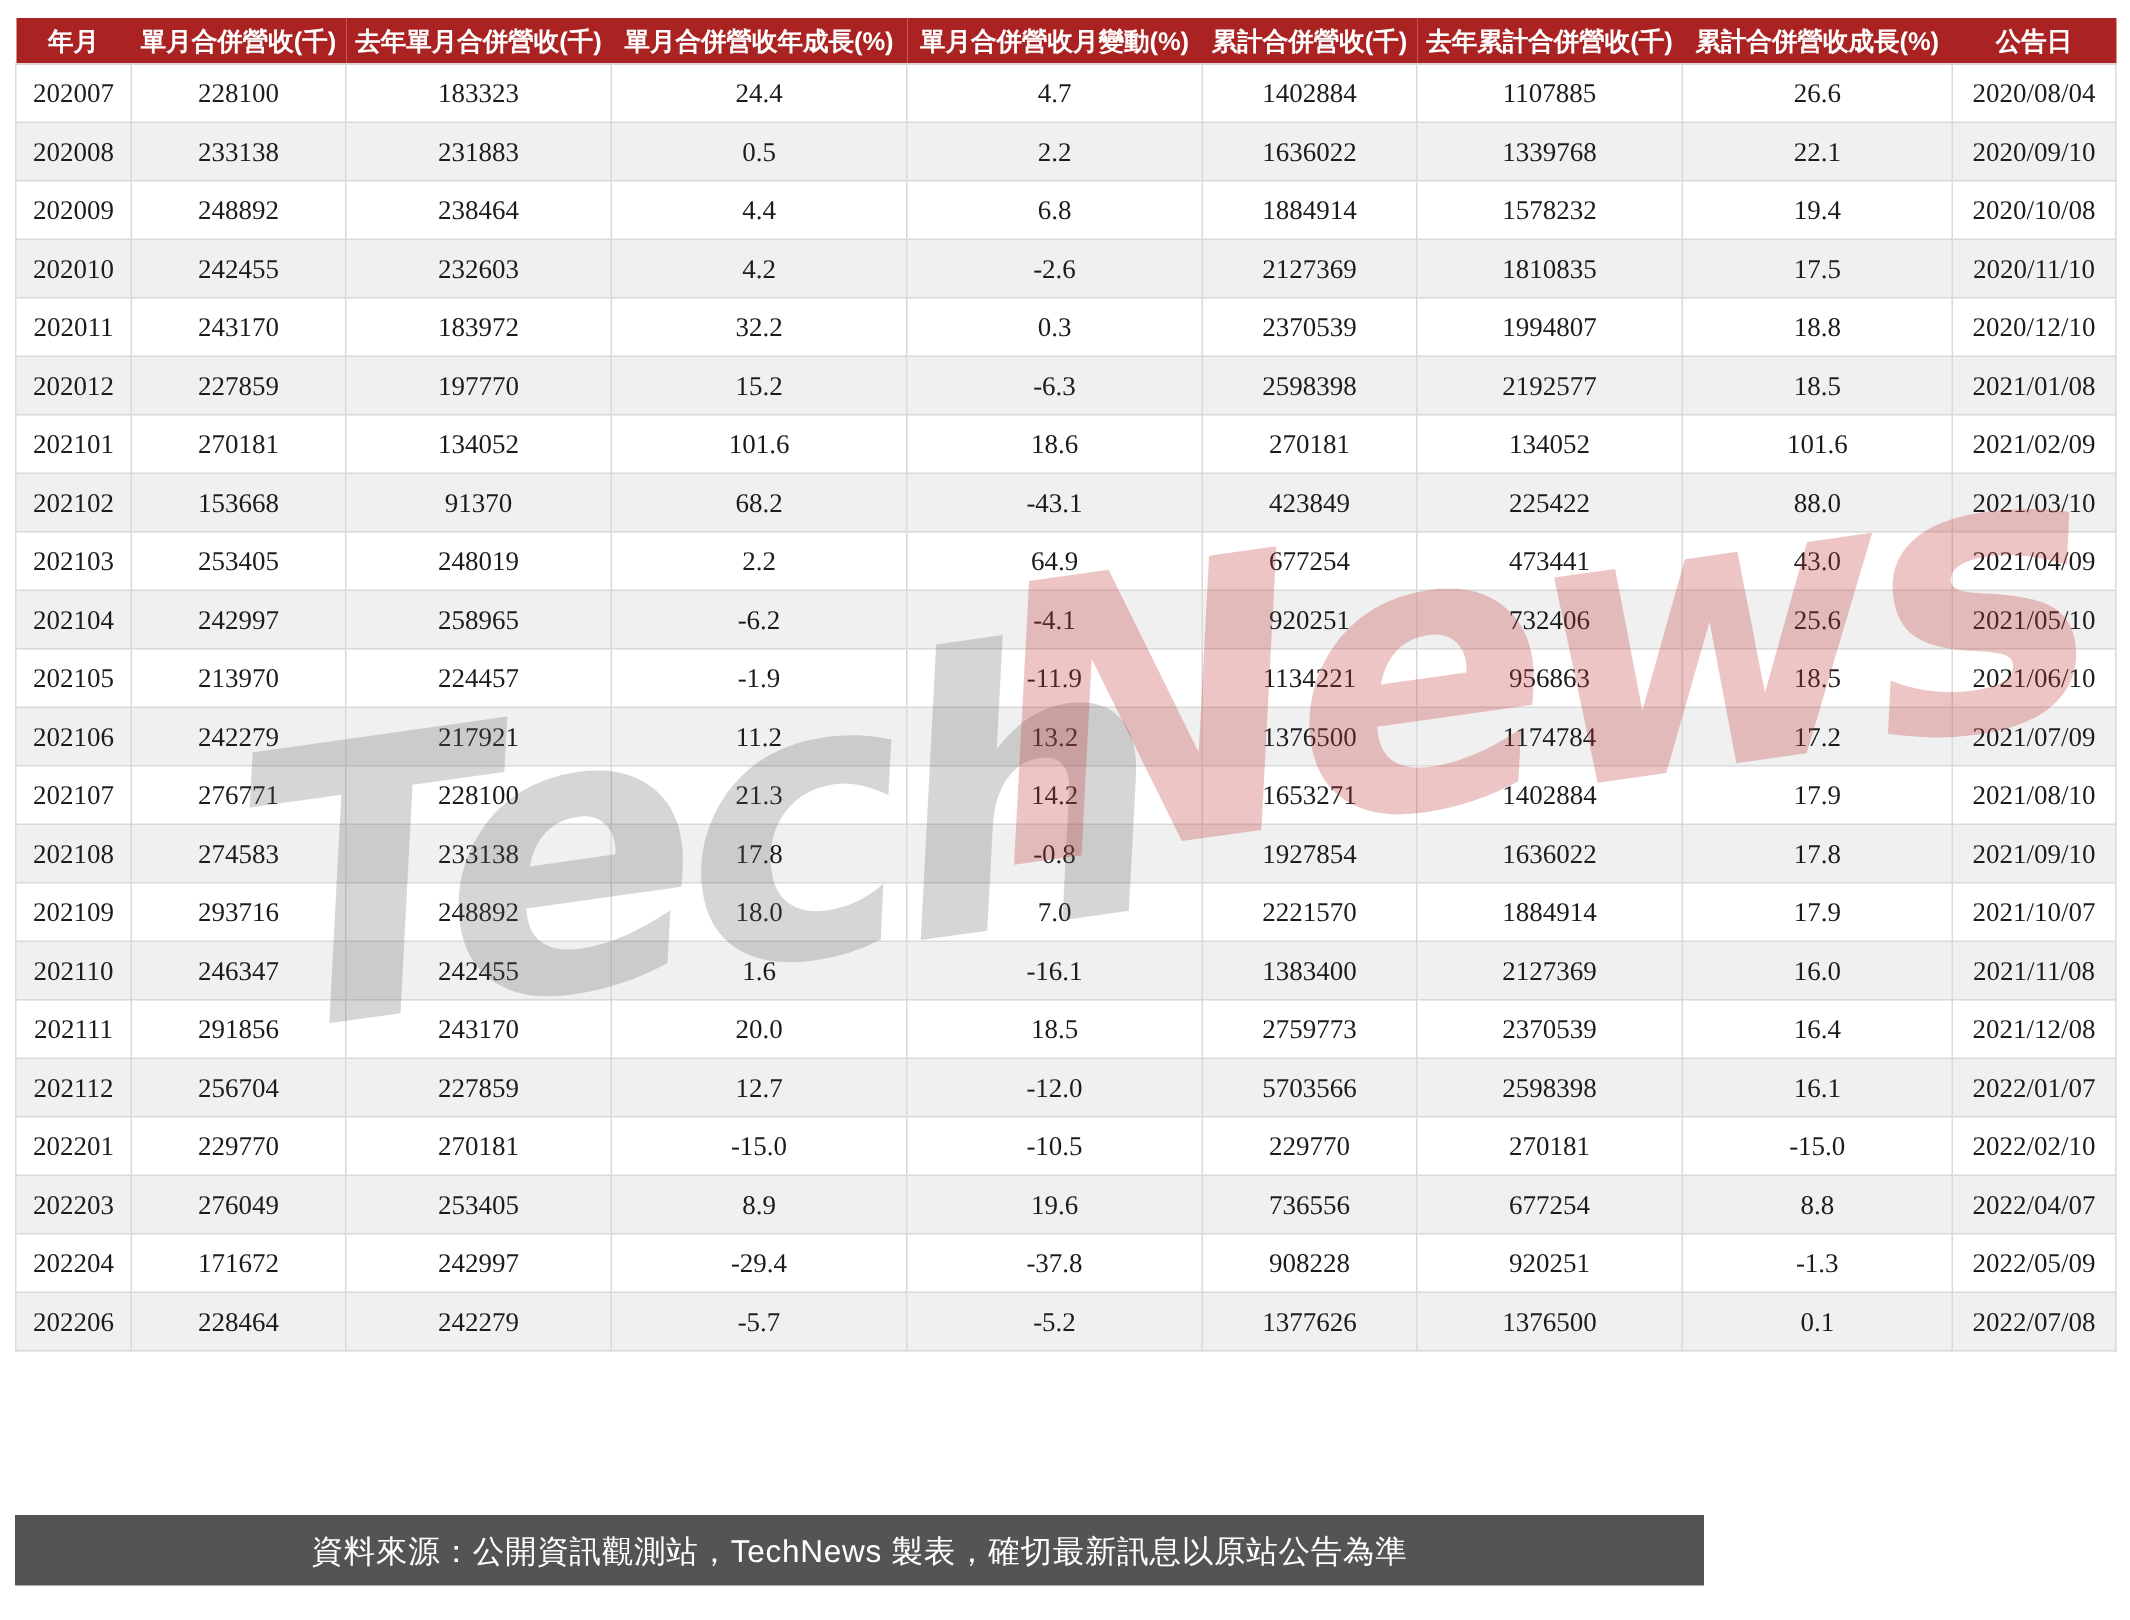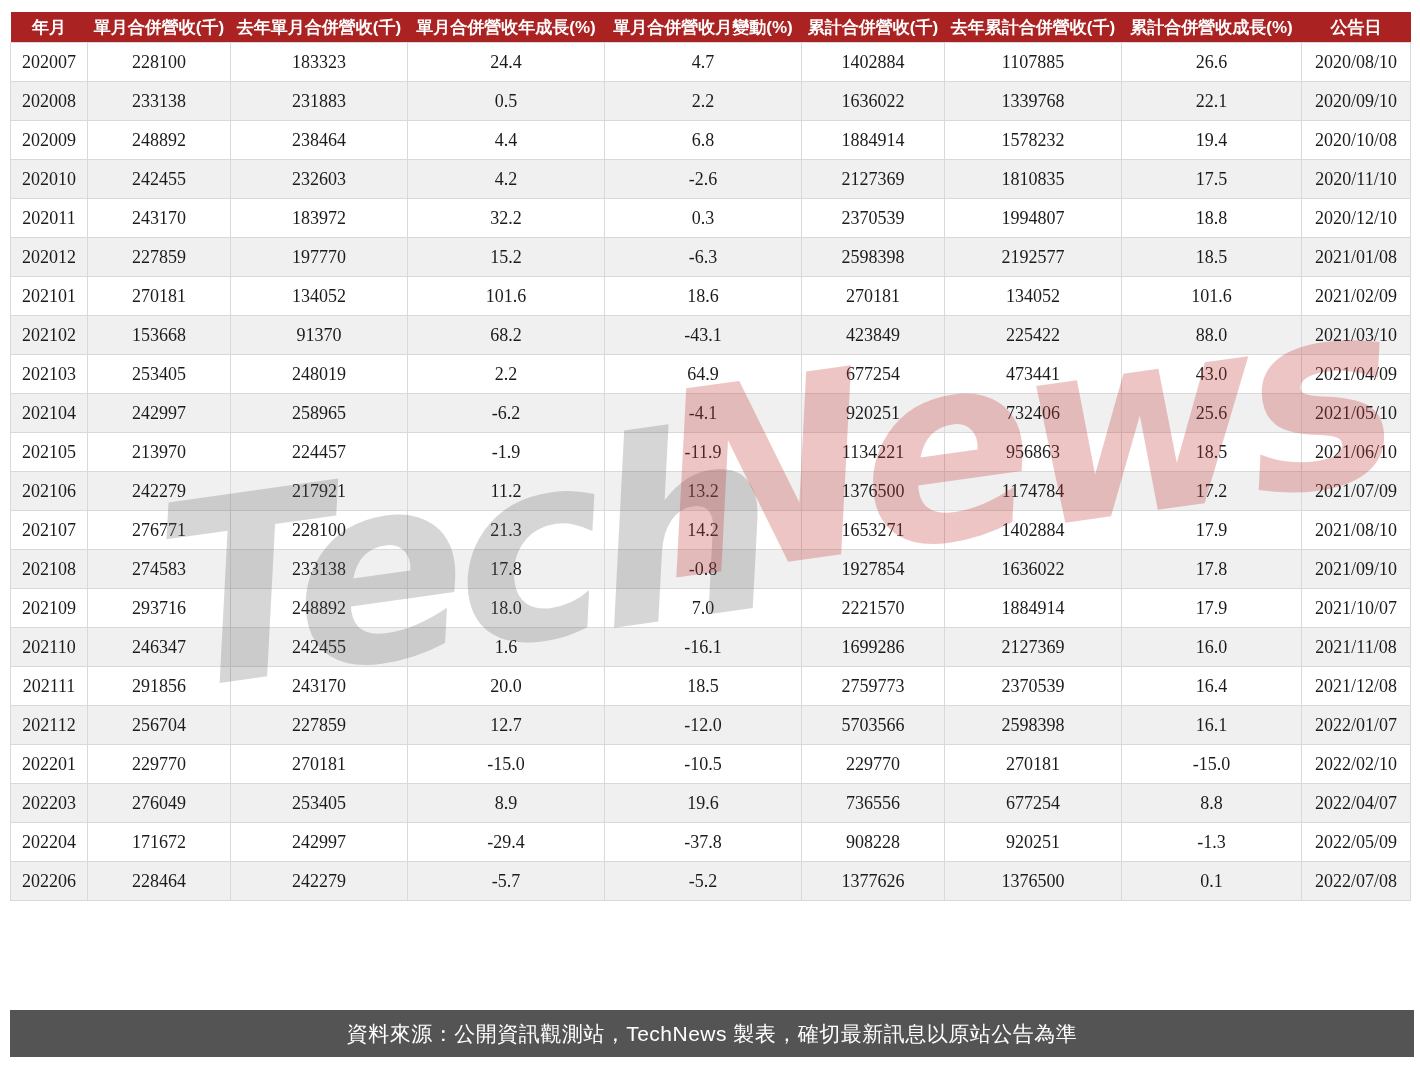--- a/index.html
+++ b/index.html
@@ -23,21 +23,21 @@
   }
   tbody tr:nth-child(even) td{background:var(--row-alt);}
   .wm{
     position:absolute;font-style:italic;font-weight:bold;white-space:nowrap;
     font-family:"DejaVu Sans",sans-serif;pointer-events:none;z-index:5;
     letter-spacing:-10px;transform:rotate(-8deg);line-height:1;
   }
   .wm-tech{left:150px;top:420px;font-size:255px;color:rgba(90,90,90,0.25);}
   .wm-news{left:645px;top:300px;font-size:255px;color:rgba(200,62,62,0.30);}
   .footer{
-    position:absolute;left:10px;top:1010px;width:1404px;height:47px;
+    position:absolute;left:10px;top:1010px;width:1126px;height:47px;
     background:var(--footer-bg);color:#ffffff;display:flex;align-items:center;
     justify-content:center;font-size:21px;letter-spacing:0.5px;
   }
 </style>
 </head>
 <body style="--header-bg: #aa2222; --footer-bg: #545454; --row-alt: #f0f0f0; --grid: #d9d9d9;">
 
 <div class="page">
   <div class="table-wrap">
     <table class="revenue">
@@ -68,21 +68,21 @@
       <tbody>
           <tr>
             <td>202007</td>
             <td>228100</td>
             <td>183323</td>
             <td>24.4</td>
             <td>4.7</td>
             <td>1402884</td>
             <td>1107885</td>
             <td>26.6</td>
-            <td>2020/08/10</td>
+            <td>2020/08/04</td>
           </tr>
           <tr>
             <td>202008</td>
             <td>233138</td>
             <td>231883</td>
             <td>0.5</td>
             <td>2.2</td>
             <td>1636022</td>
             <td>1339768</td>
             <td>22.1</td>
@@ -230,21 +230,21 @@
             <td>1884914</td>
             <td>17.9</td>
             <td>2021/10/07</td>
           </tr>
           <tr>
             <td>202110</td>
             <td>246347</td>
             <td>242455</td>
             <td>1.6</td>
             <td>-16.1</td>
-            <td>1699286</td>
+            <td>1383400</td>
             <td>2127369</td>
             <td>16.0</td>
             <td>2021/11/08</td>
           </tr>
           <tr>
             <td>202111</td>
             <td>291856</td>
             <td>243170</td>
             <td>20.0</td>
             <td>18.5</td>

